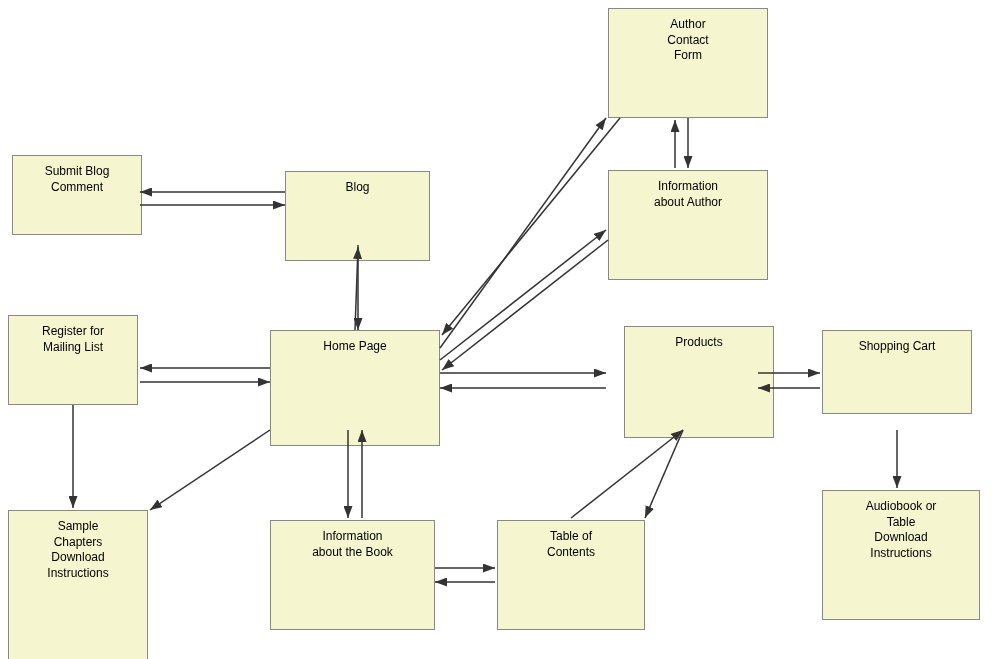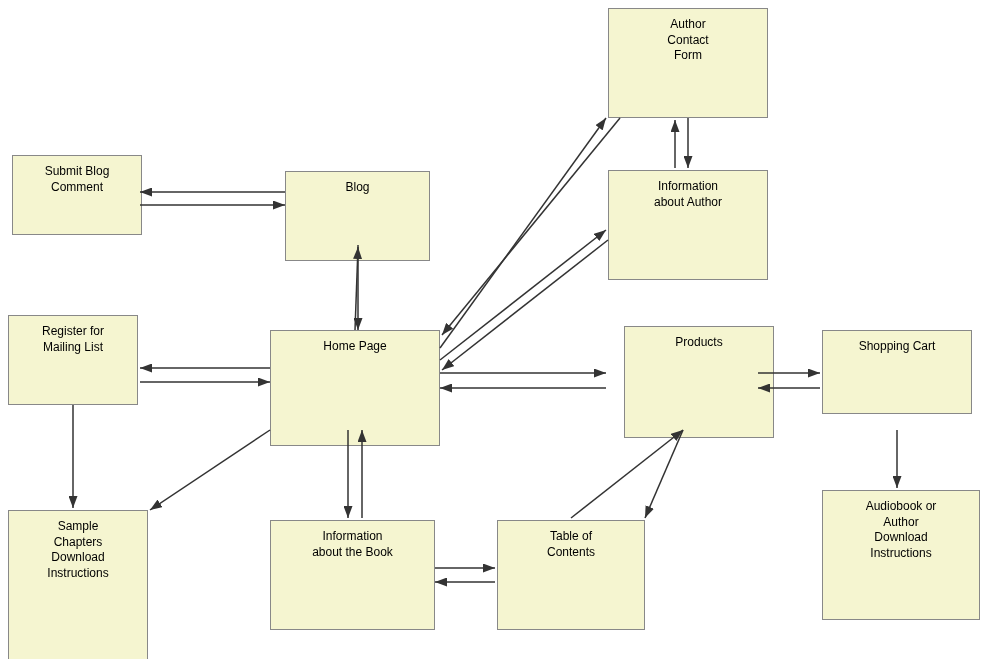--- a/index.html
+++ b/index.html
@@ -94,21 +94,21 @@
 about the Book</span>
   </div>
 
   <div class="node" style="left:497px;top:520px;width:148px;height:110px;">
     <span style="white-space:pre-line;">Table of
 Contents</span>
   </div>
 
   <div class="node" style="left:822px;top:490px;width:158px;height:130px;">
     <span style="white-space:pre-line;">Audiobook or
-Author
+Table
 Download
 Instructions</span>
   </div>
 
   <svg class="arrows">
     <defs>
       <marker id="arrowhead" markerWidth="8" markerHeight="6" refX="8" refY="3" orient="auto">
         <polygon points="0 0, 8 3, 0 6" fill="#333"></polygon>
       </marker>
       <marker id="arrowhead-rev" markerWidth="8" markerHeight="6" refX="0" refY="3" orient="auto">

